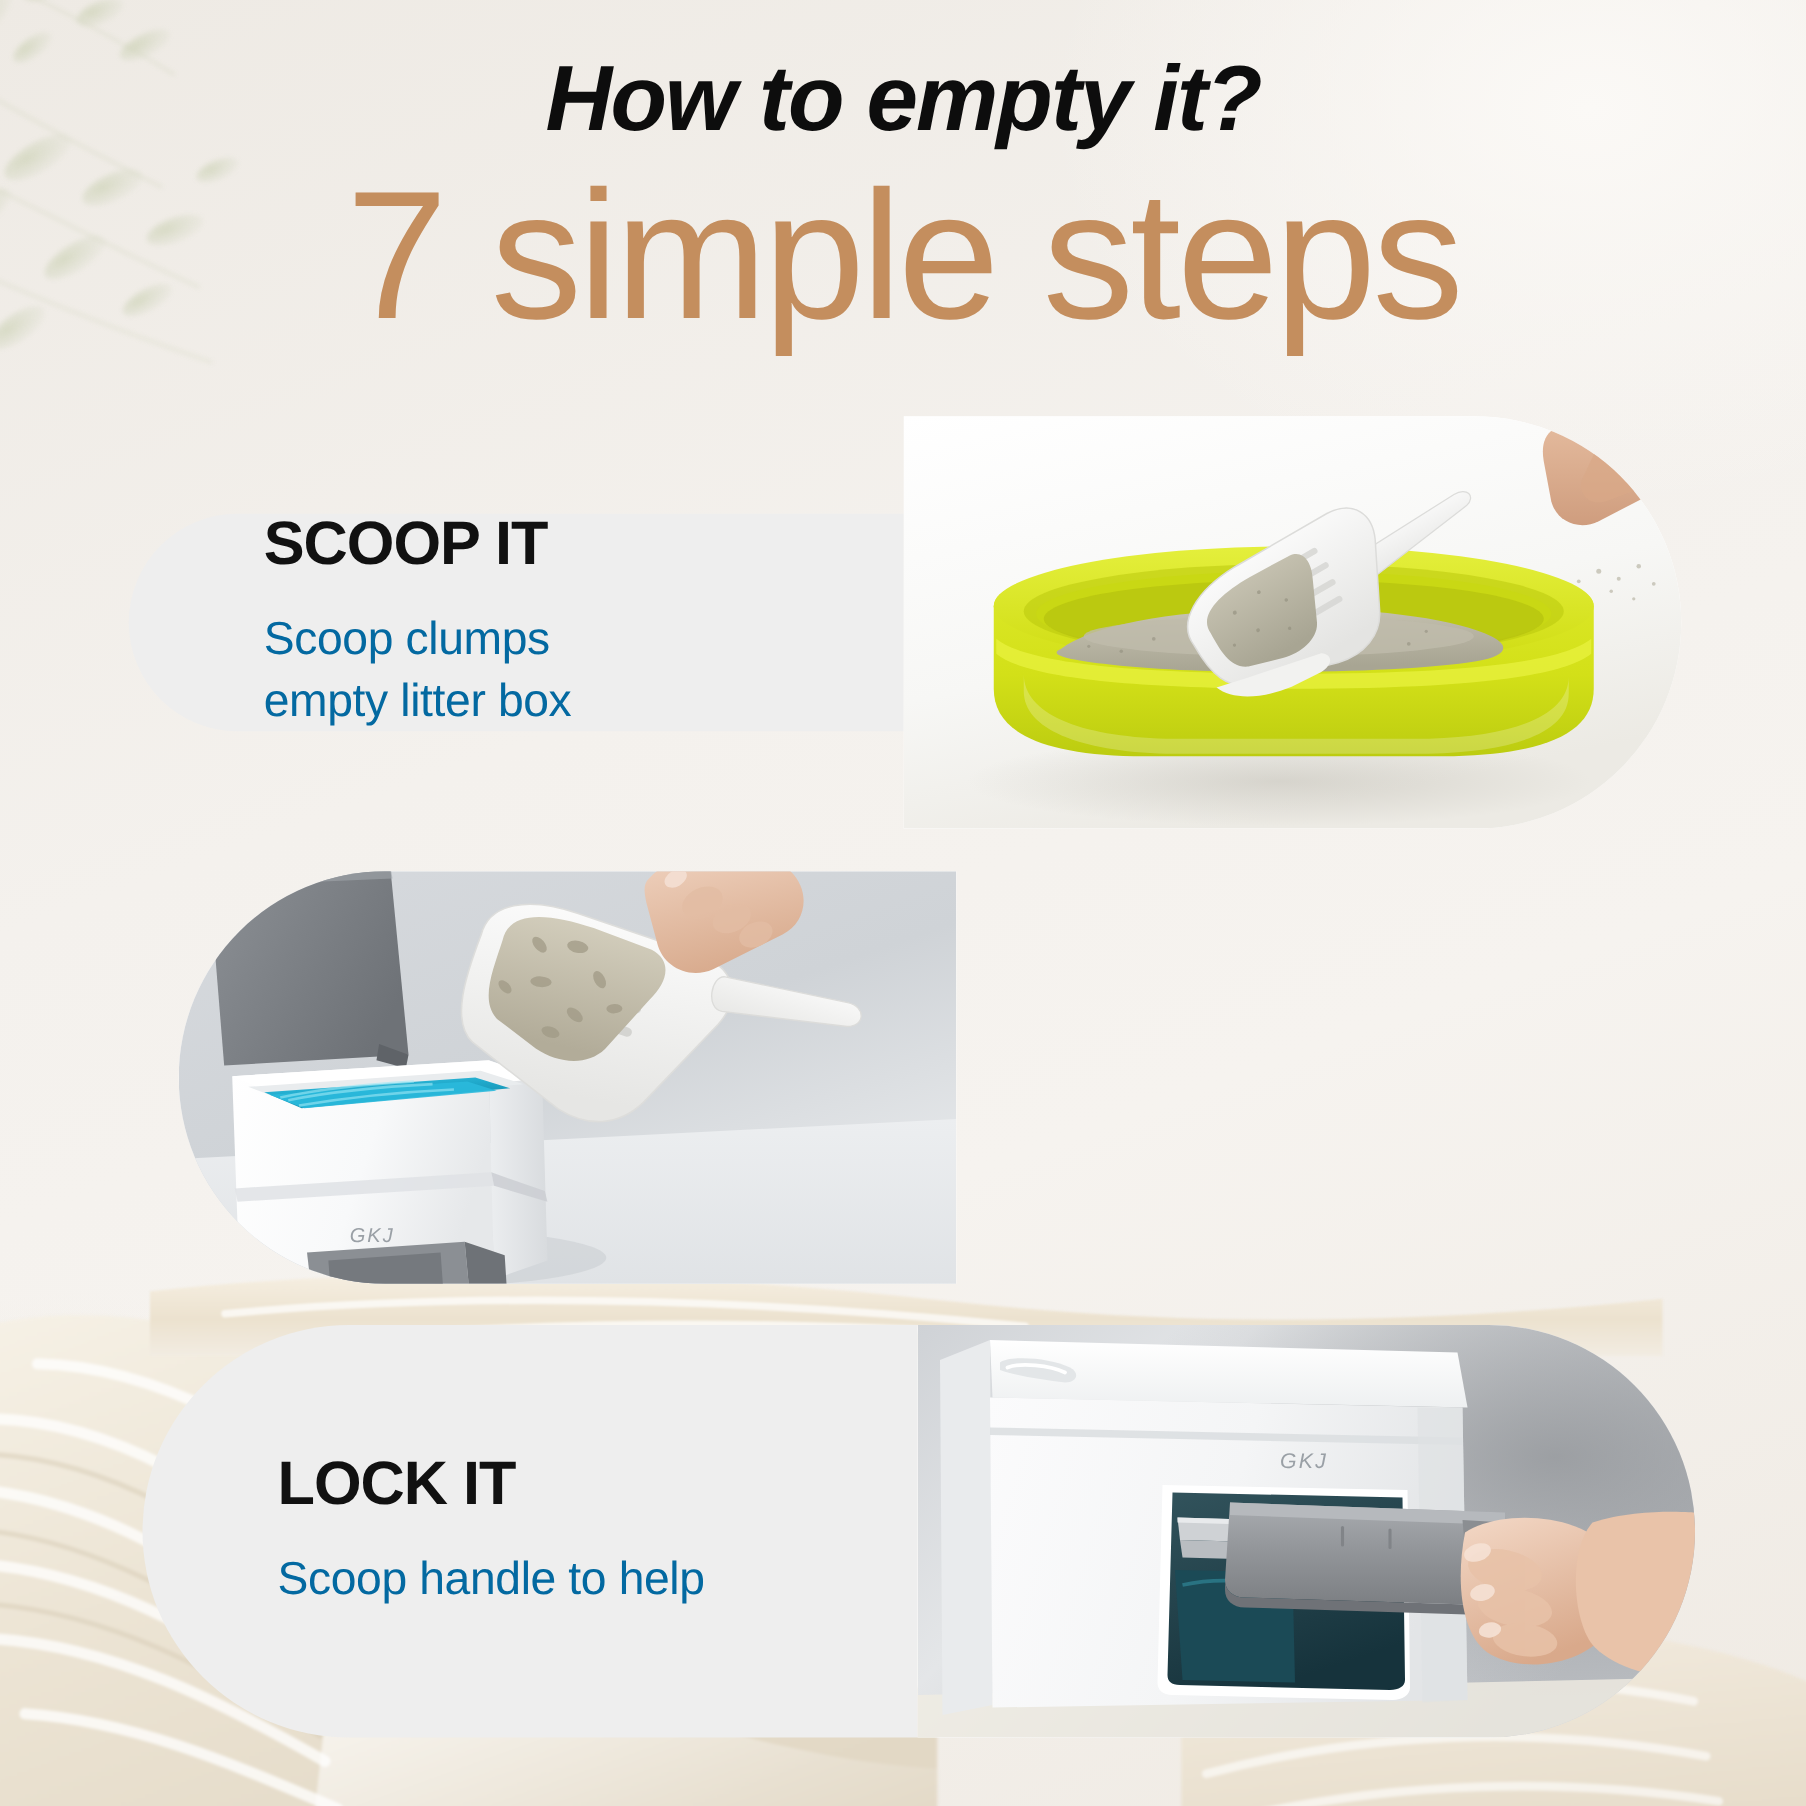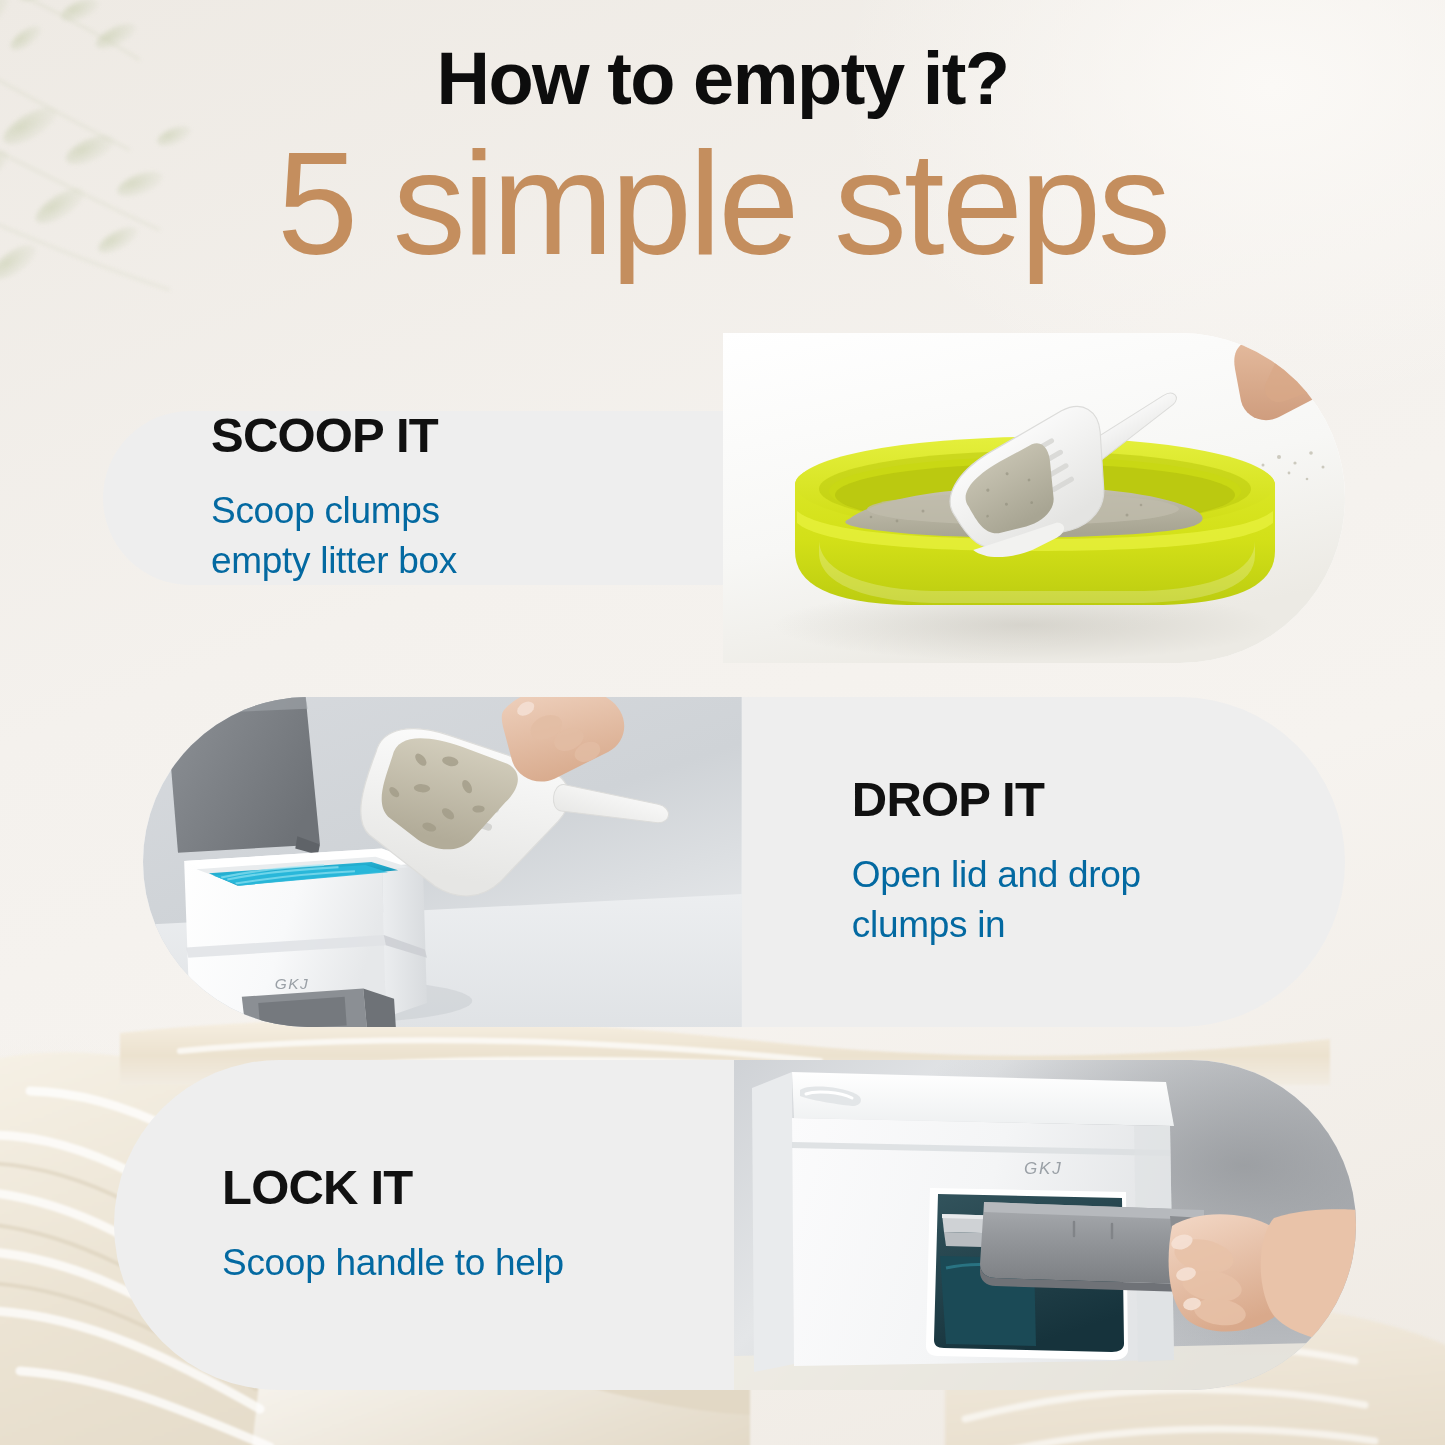--- a/index.html
+++ b/index.html
@@ -77,20 +77,21 @@
     z-index: 5;
   }
   .title-main {
     font-size: 74px;
     font-weight: 700;
     letter-spacing: -1.5px;
     color: #0d0d0d;
     line-height: 1;
     margin: 0;
     font-stretch: condensed;
+    font-style: italic;
   }
   .title-sub {
     font-size: 146px;
     font-weight: 400;
     letter-spacing: -3px;
     color: #c48e5e;
     line-height: 1.12;
     margin: 0;
     margin-top: 6px;
   }
@@ -257,21 +258,21 @@
     </defs>
     <path d="M120 18 C340 -6 560 4 760 26 C960 48 1140 44 1330 24 L1330 70 L120 70 Z" fill="url(#stripG)"></path>
     <g stroke="#ffffff" stroke-opacity=".7" stroke-width="6" fill="none" stroke-linecap="round">
       <path d="M180 36 C400 16 620 26 820 46"></path>
       <path d="M300 54 C520 36 740 46 940 62"></path>
     </g>
   </svg>
 
   <div class="heading-block">
     <h1 class="title-main">How to empty it?</h1>
-    <h2 class="title-sub">5 simple steps</h2>
+    <h2 class="title-sub">7 simple steps</h2>
   </div>
 
   <div class="rows">
 
     <div class="row row-1">
 
       <div class="card card-left">
         <p class="step-title">SCOOP IT</p>
         <p class="step-desc">
           <span>Scoop clumps</span><br>
@@ -503,27 +504,20 @@
                    C382 92 362 82 358 64 L350 34 C348 24 348 20 352 16 Z" fill="url(#skin2)"></path>
           <g fill="#e3bda4" opacity=".8">
             <ellipse cx="392" cy="34" rx="16" ry="11" transform="rotate(-24 392 34)"></ellipse>
             <ellipse cx="414" cy="46" rx="15" ry="10" transform="rotate(-24 414 46)"></ellipse>
             <ellipse cx="432" cy="58" rx="13" ry="9" transform="rotate(-24 432 58)"></ellipse>
           </g>
           <ellipse cx="372" cy="16" rx="9" ry="6" fill="#f3ddd0" transform="rotate(-30 372 16)"></ellipse>
         </svg>
       </div>
 
-      <div class="card card-right">
-        <p class="step-title">DROP IT</p>
-        <p class="step-desc">
-          <span>Open lid and drop</span><br>
-          <span>clumps in</span>
-        </p>
-      </div>
     </div>
 
     <div class="row row-3">
 
       <div class="card card-left">
         <p class="step-title">LOCK IT</p>
         <p class="step-desc">
           <span>Scoop handle to help</span><br>
         </p>
       </div>

